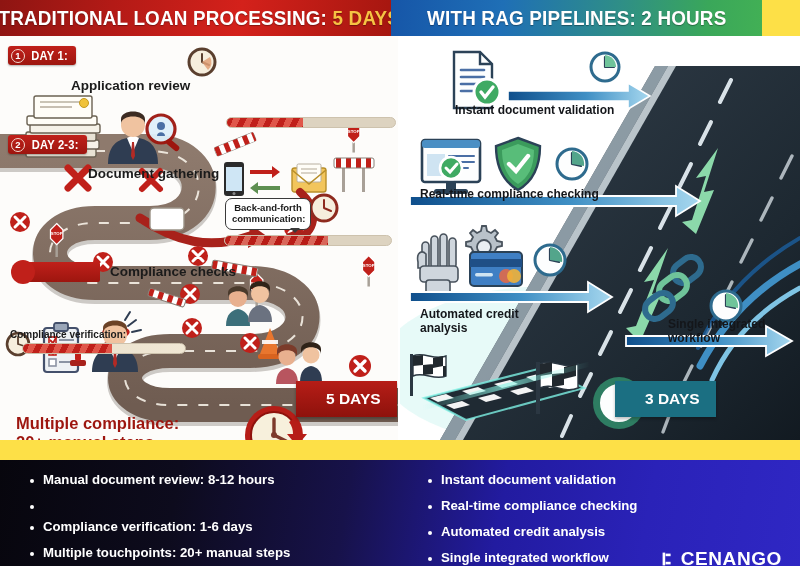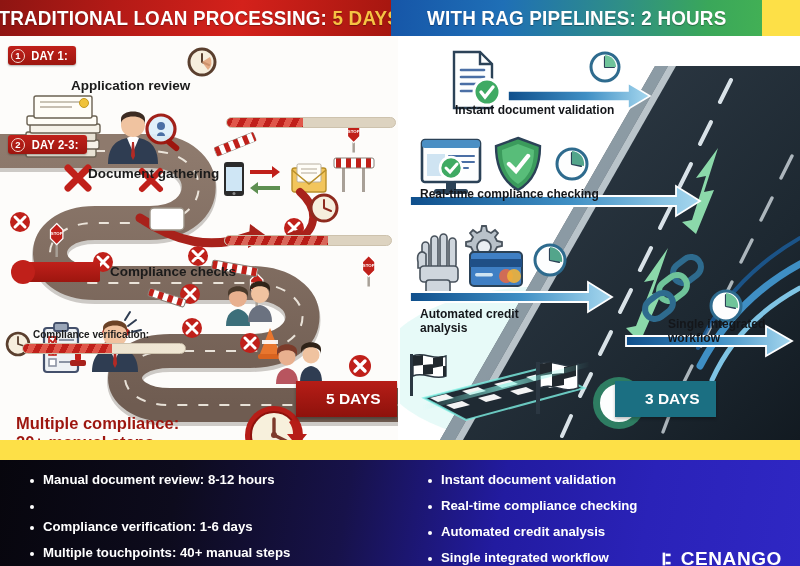--- a/index.html
+++ b/index.html
@@ -336,28 +336,32 @@
     <div class="step-badge" style="left:8px; top:99px;">
       <span class="step-num">2</span>
       <span class="step-day">DAY 2-3:</span>
     </div>
     <div class="step-title" style="left:88px; top:84px;margin-top:46px;">Document gathering</div>
 
     <div class="pbar" style="left:226px; top:81px; width:170px;">
         <i style="width:45%"></i>
       </div>
 
+    <div class="bubble" style="left:225px; top:162px; width:86px;">
+      <span style="white-space:pre-line">Back-and-forth
+communication:</span>
+    </div>
     <div class="pbar warm" style="left:224px; top:199px; width:168px;">
         <i style="width:62%"></i>
       </div>
 
     <div class="redpill" style="left:22px; top:226px; width:78px;"></div>
     <div class="lbl-dark" style="left:110px; top:228px; font-size:13.5px;">Compliance checks</div>
 
-    <div class="lbl-sm" style="left:10px; top:293px;margin-left:23px;">Compliance verification:</div>
+    <div class="lbl-sm" style="left:10px; top:293px;">Compliance verification:</div>
     <div class="pbar fade" style="left:22px; top:307px; width:164px;">
         <i style="width:55%"></i>
       </div>
 
     <div class="summary-left">
       <div>Multiple compliance:</div>
       <div>20+ manual steps</div>
     </div>
     <div class="time-chip chip-red" style="left:296px; top:345px;">
       <span>5 DAYS</span>
@@ -588,21 +592,21 @@
           </li>
         <li>
             <span class="bdot"></span>
           </li>
         <li>
             <span class="bdot"></span>
             <span>Compliance verification: 1-6 days</span>
           </li>
         <li>
             <span class="bdot"></span>
-            <span>Multiple touchpoints: 40+ manual steps</span>
+            <span>Multiple touchpoints: 20+ manual steps</span>
           </li>
       </ul>
     </div>
     <div class="bcol" style="left:428px; width:360px;">
       <ul>
         <li>
             <span class="bdot"></span>
             <span>Instant document validation</span>
           </li>
         <li>

